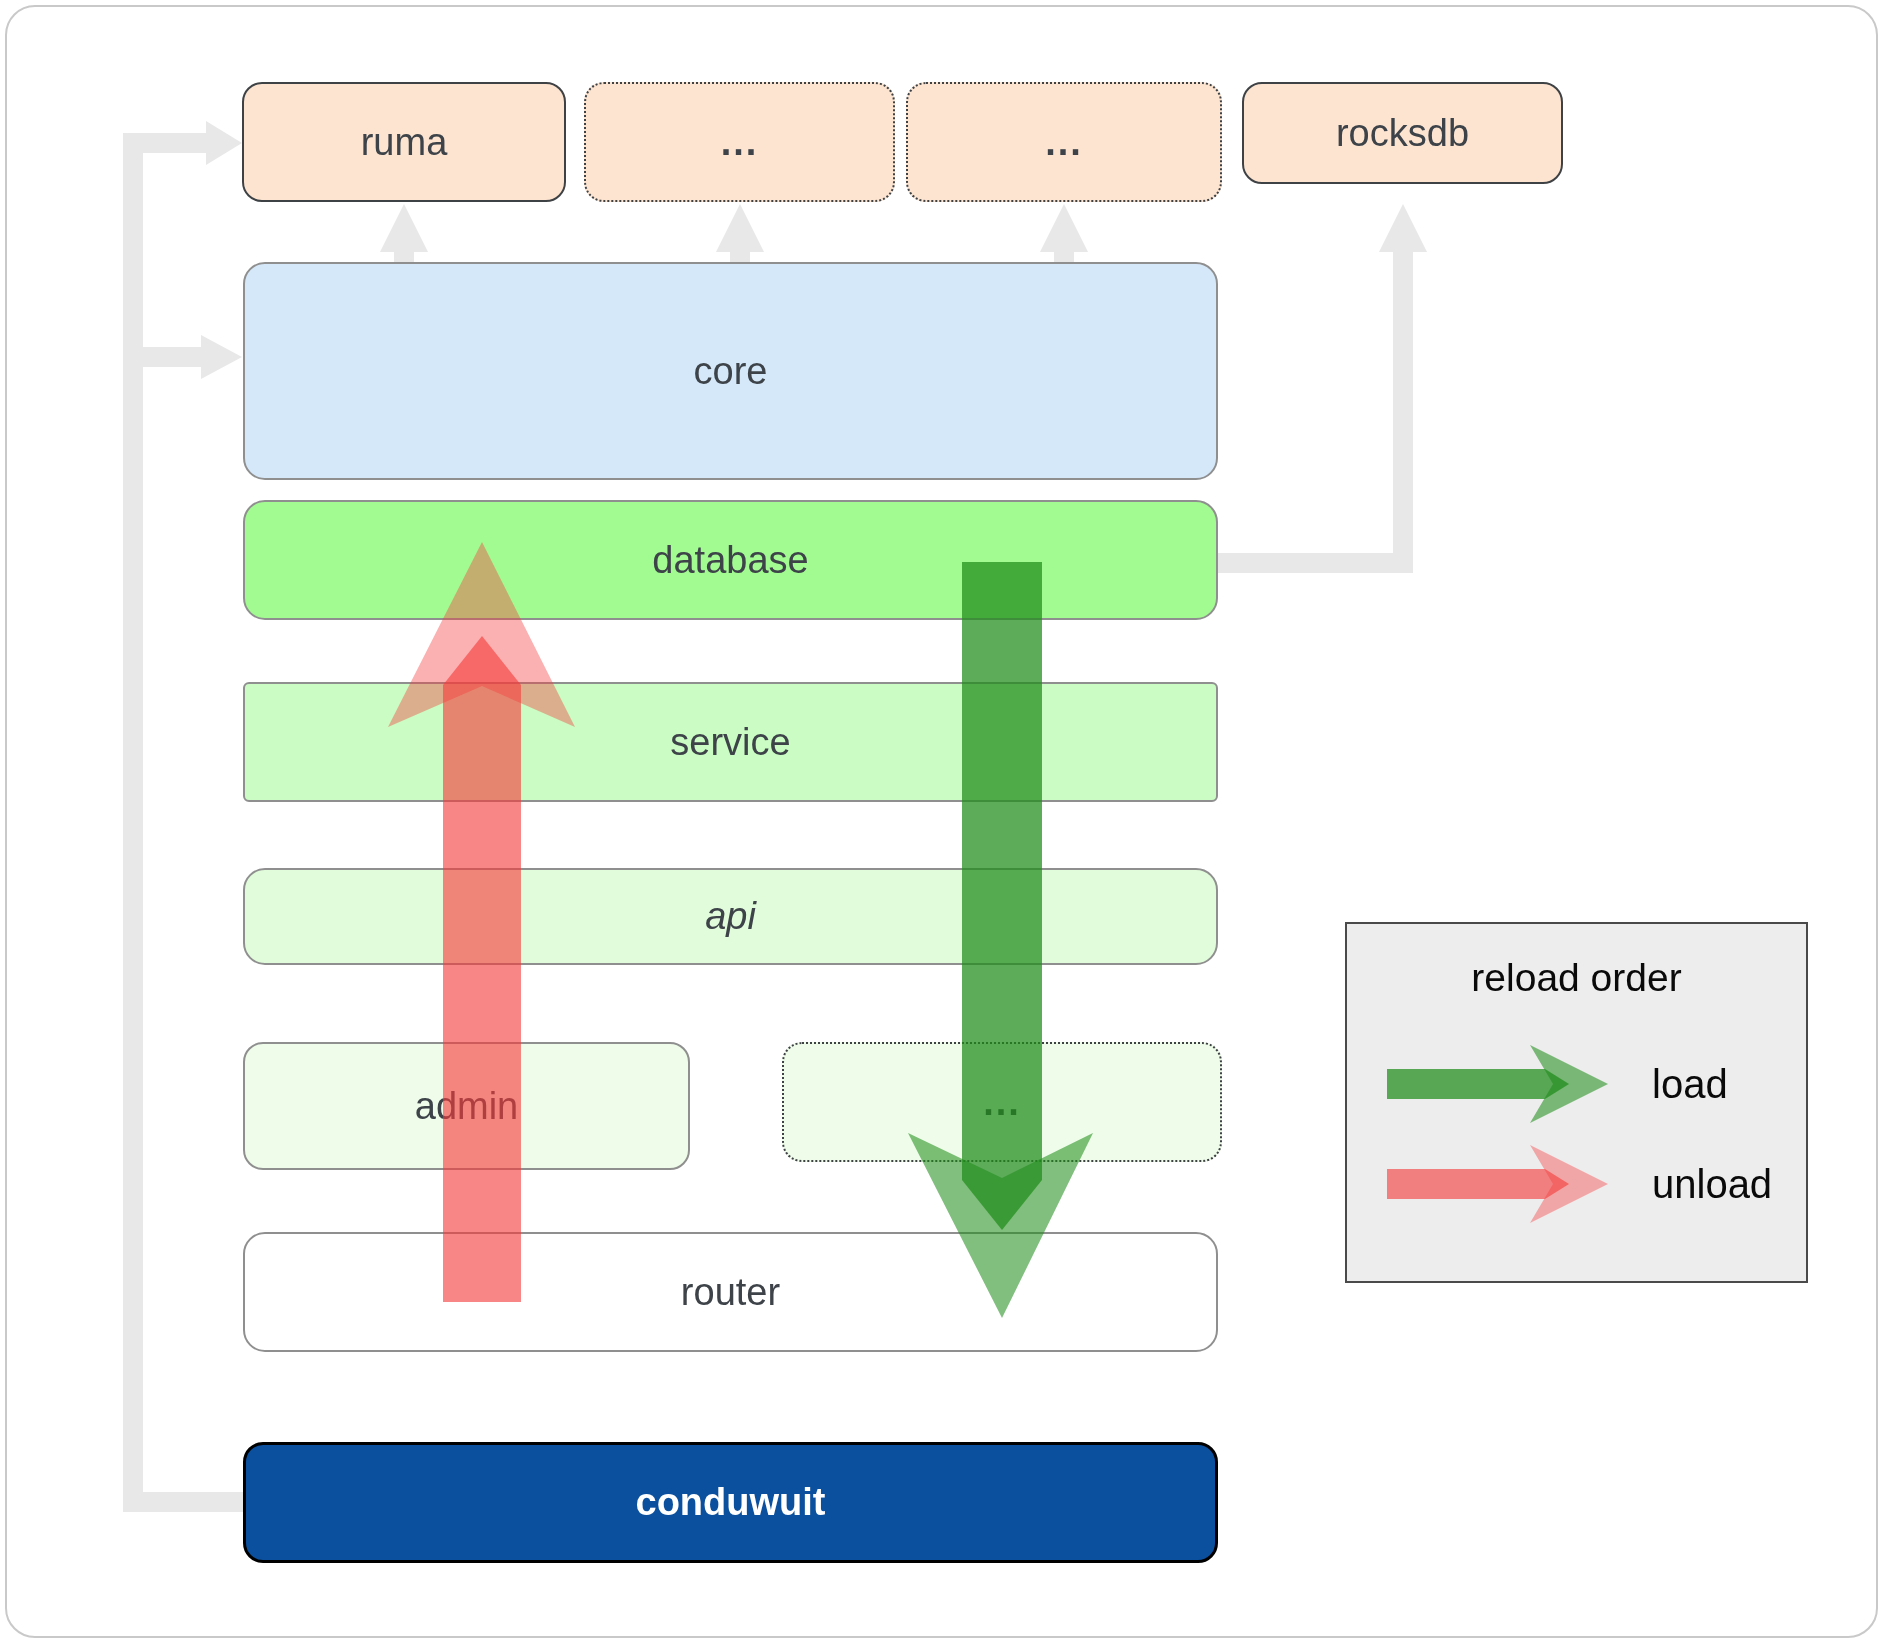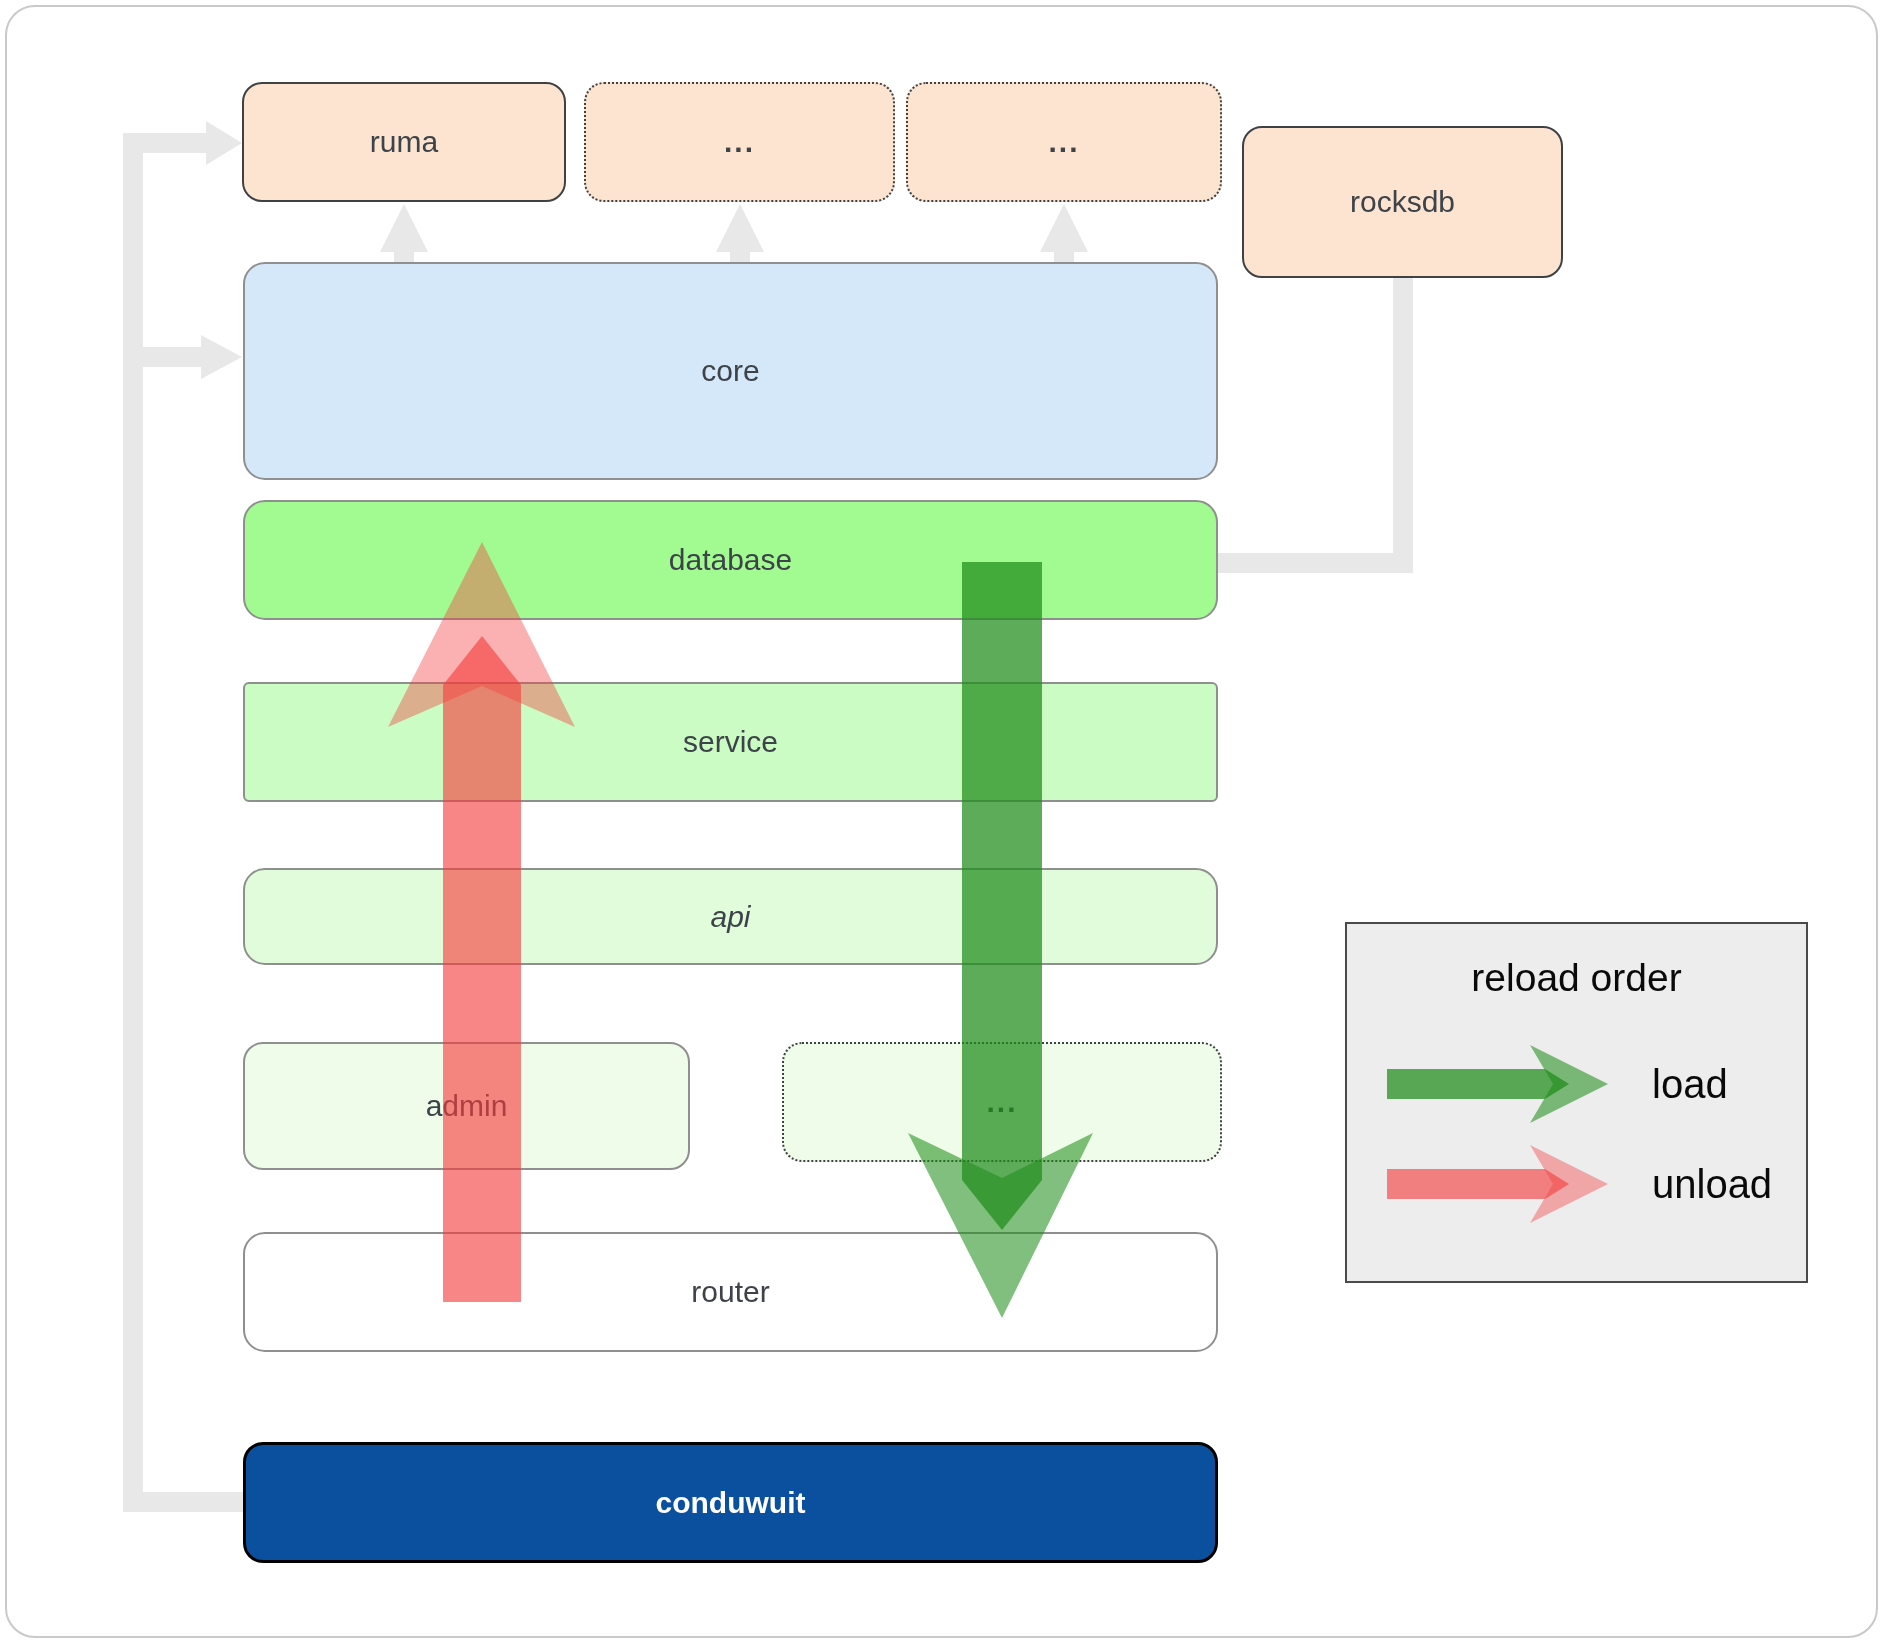--- a/index.html
+++ b/index.html
@@ -21,21 +21,21 @@
   .layer-connectors { z-index: 1; }
   .nodes-layer { z-index: 2; }
   .layer-arrows { z-index: 3; pointer-events: none; }
 
   .node {
     position: absolute;
     display: flex;
     align-items: center;
     justify-content: center;
     box-sizing: border-box;
-    font-size: 30px;
+    font-size: 38px;
     color: var(--c-node_label);
     z-index: 2;
   }
   .node .lbl { white-space: nowrap; }
 
   .peach  { background: var(--c-peach_fill); border: 2.5px solid var(--c-dark_border); border-radius: 20px; }
   .peach.dotted { border: 2px dotted var(--c-dark_border); }
   .blue   { background: var(--c-blue_fill);  border: 2px solid var(--c-gray_border); border-radius: 22px; }
   .gbright{ background: var(--c-green_bright); border: 2px solid var(--c-gray_border); border-radius: 22px; }
   .glight { background: var(--c-green_light);  border: 2px solid var(--c-gray_border); border-radius: 6px; }
@@ -116,21 +116,21 @@
   <div class="nodes-layer">
     <div class="node peach" style="left:242px; top:82px; width:324px; height:120px;">
       <span class="lbl">ruma</span>
     </div>
     <div class="node peach dotted ellipsis" style="left:584px; top:82px; width:311px; height:120px;">
       <span class="lbl">...</span>
     </div>
     <div class="node peach dotted ellipsis" style="left:906px; top:82px; width:316px; height:120px;">
       <span class="lbl">...</span>
     </div>
-    <div class="node peach" style="left:1242px; top:82px; width:321px; height:152px;margin-top:44px;">
+    <div class="node peach" style="left:1242px; top:82px; width:321px; height:102px;">
       <span class="lbl">rocksdb</span>
     </div>
     <div class="node blue" style="left:243px; top:262px; width:975px; height:218px;text-align:center;">
       <span class="lbl">core</span>
     </div>
     <div class="node gbright" style="left:243px; top:500px; width:975px; height:120px;">
       <span class="lbl">database</span>
     </div>
     <div class="node glight" style="left:243px; top:682px; width:975px; height:120px;">
       <span class="lbl">service</span>

